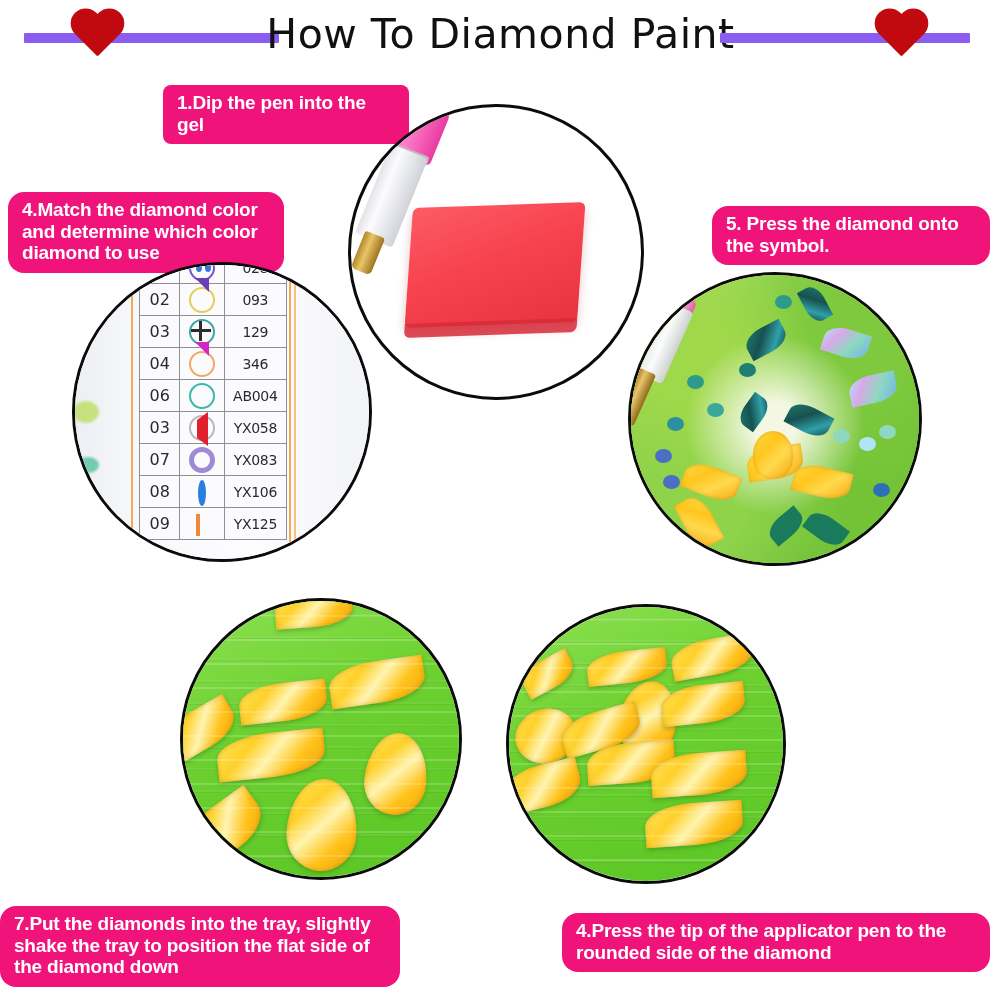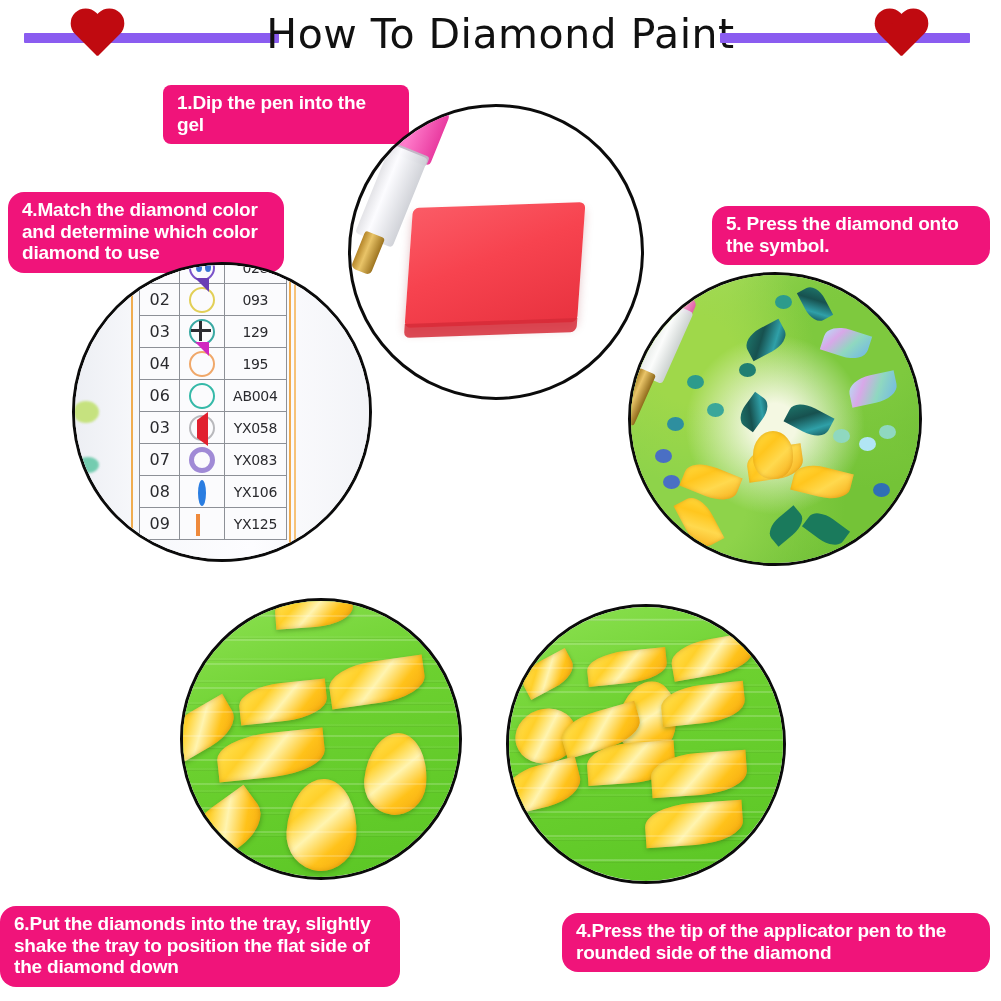--- a/index.html
+++ b/index.html
@@ -288,21 +288,21 @@
           <td class="code">129</td>
         </tr>
         <tr>
           <td class="num">04</td>
           <td class="sym">
             <span class="sym-wrap">
                   <span class="sym-ring" style="border-color:#f0a86a"></span>
                   <span class="sym-in"><span class="tri2"></span></span>
                 </span>
           </td>
-          <td class="code">195</td>
+          <td class="code">346</td>
         </tr>
         <tr>
           <td class="num">06</td>
           <td class="sym">
             <span class="sym-wrap">
                   <span class="sym-ring" style="border-color:#35b9a8"></span>
                   <span class="sym-in"><span class="oval"></span></span>
                 </span>
           </td>
           <td class="code">AB004</td>
@@ -392,21 +392,21 @@
       <span class="diam" style="left:60px;top:86px;width:88px;height:38px;transform:rotate(-6deg)"></span>
       <span class="diam" style="left:150px;top:64px;width:96px;height:42px;transform:rotate(-8deg)"></span>
       <span class="diam" style="left:-14px;top:112px;width:72px;height:40px;transform:rotate(-30deg)"></span>
       <span class="diam" style="left:38px;top:136px;width:108px;height:44px;transform:rotate(-6deg)"></span>
       <span class="diam" style="left:186px;top:136px;width:62px;height:82px;transform:rotate(6deg);border-radius:50% 50% 50% 50%/60% 60% 40% 40%"></span>
       <span class="diam" style="left:108px;top:182px;width:70px;height:92px;transform:rotate(4deg);border-radius:50% 50% 50% 50%/60% 60% 40% 40%"></span>
       <span class="diam" style="left:8px;top:206px;width:78px;height:48px;transform:rotate(-36deg)"></span>
     </div>
   </div>
 
-  <div class="pill l3">6.Put the diamonds into the tray, slightly shake the tray to position the flat side of the diamond down</div>
+  <div class="pill l3">7.Put the diamonds into the tray, slightly shake the tray to position the flat side of the diamond down</div>
 
   <div class="circ c4">
     <div class="tray">
       <span class="diam" style="left:82px;top:48px;width:80px;height:32px;transform:rotate(-6deg)"></span>
       <span class="diam" style="left:166px;top:36px;width:82px;height:36px;transform:rotate(-10deg)"></span>
       <span class="diam" style="left:114px;top:78px;width:58px;height:74px;transform:rotate(12deg);border-radius:50% 50% 50% 50%/60% 60% 40% 40%"></span>
       <span class="diam" style="left:156px;top:82px;width:84px;height:38px;transform:rotate(-6deg)"></span>
       <span class="diam" style="left:10px;top:106px;width:62px;height:54px;transform:rotate(-18deg);border-radius:50%"></span>
       <span class="diam" style="left:56px;top:108px;width:80px;height:38px;transform:rotate(-16deg)"></span>
       <span class="diam" style="left:82px;top:140px;width:88px;height:40px;transform:rotate(-4deg)"></span>

